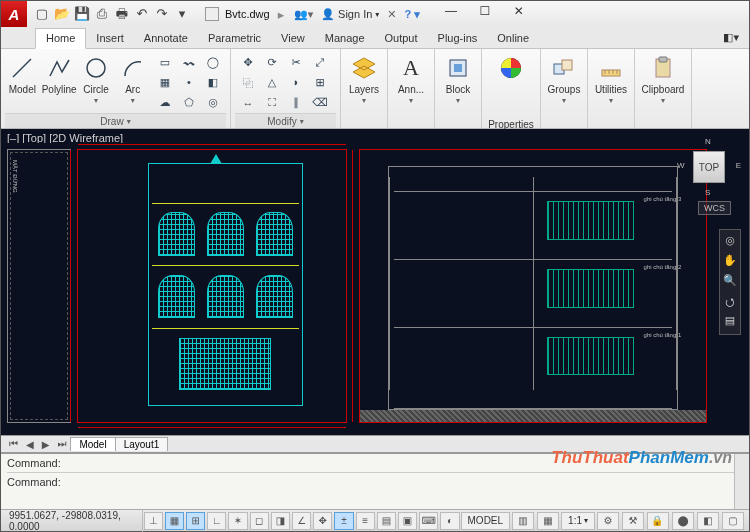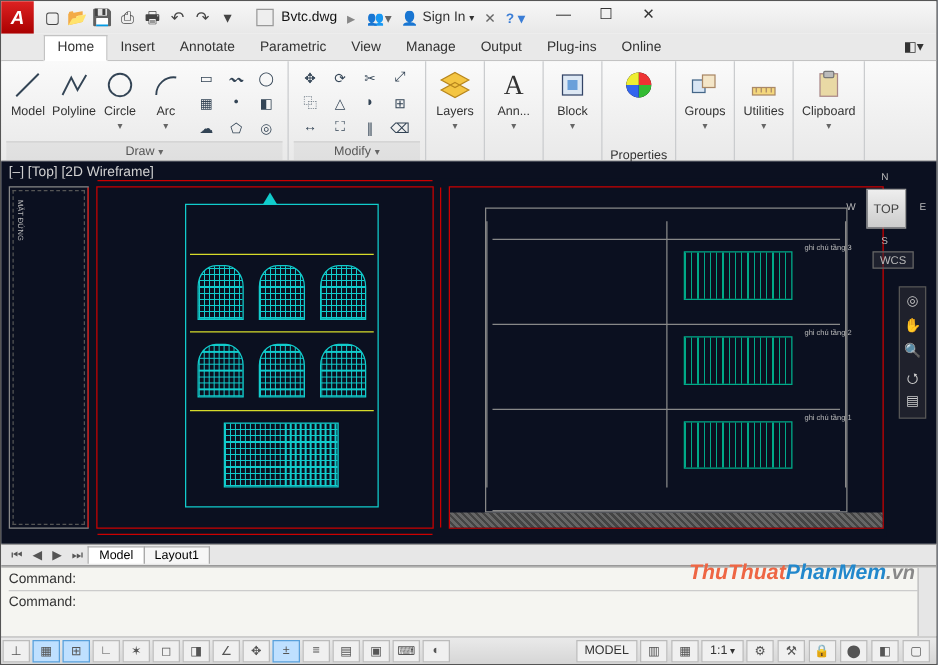--- a/index.html
+++ b/index.html
@@ -395,20 +395,21 @@
   </div>
 
   <div class="cmdwin">
     <div>Command:</div>
     <div style="height:2px;"></div>
     <div style="border-top:1px solid #ccc;padding-top:2px;">Command:</div>
     <div class="scroll"></div>
   </div>
 
   <div class="status">
+    <div class="coords">9951.0627, -29808.0319, 0.0000</div>
     <div class="sbtn">⊥</div>
     <div class="sbtn on">▦</div>
     <div class="sbtn on">⊞</div>
     <div class="sbtn">∟</div>
     <div class="sbtn">✶</div>
     <div class="sbtn">◻</div>
     <div class="sbtn">◨</div>
     <div class="sbtn">∠</div>
     <div class="sbtn">✥</div>
     <div class="sbtn on">±</div>

